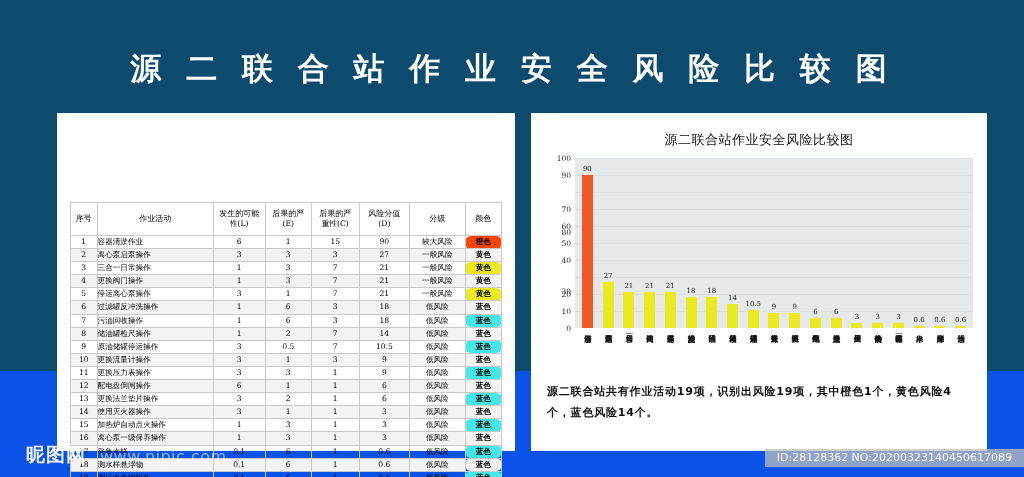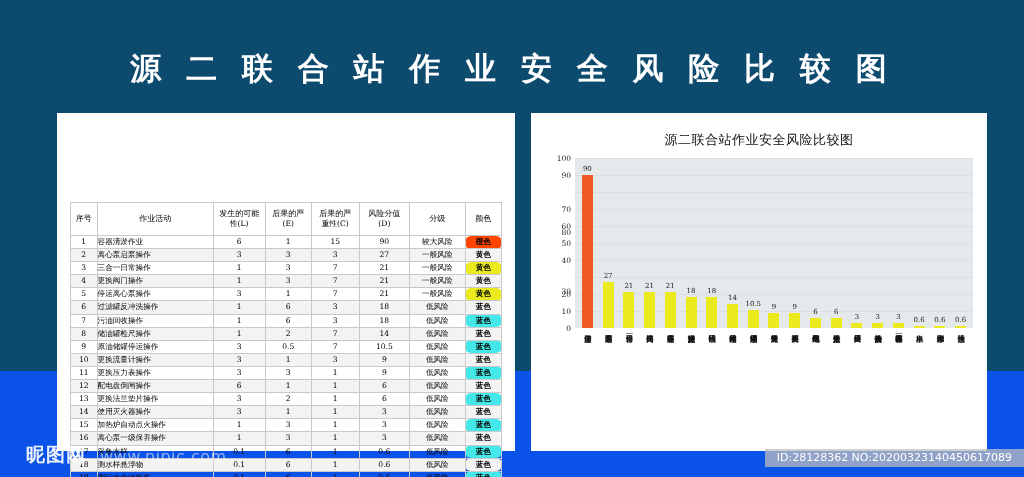--- a/index.html
+++ b/index.html
@@ -537,20 +537,21 @@
           <div class="xlab">
             <span>测水样悬浮物</span>
           </div>
           <div class="xlab">
             <span>污水含油操作</span>
           </div>
         </div>
     </div>
 
     <div class="note">
+      <div>源二联合站共有作业活动19项，识别出风险19项，其中橙色1个，黄色风险4个，蓝色风险14个。</div>
     </div>
   </div>
 
   <div class="wm-logo">昵图网</div>
   <div class="wm-url">www.nipic.com</div>
   <div class="id-strip">ID:28128362 NO:20200323140450617089</div>
 
 </div>
 
 </body></html>

